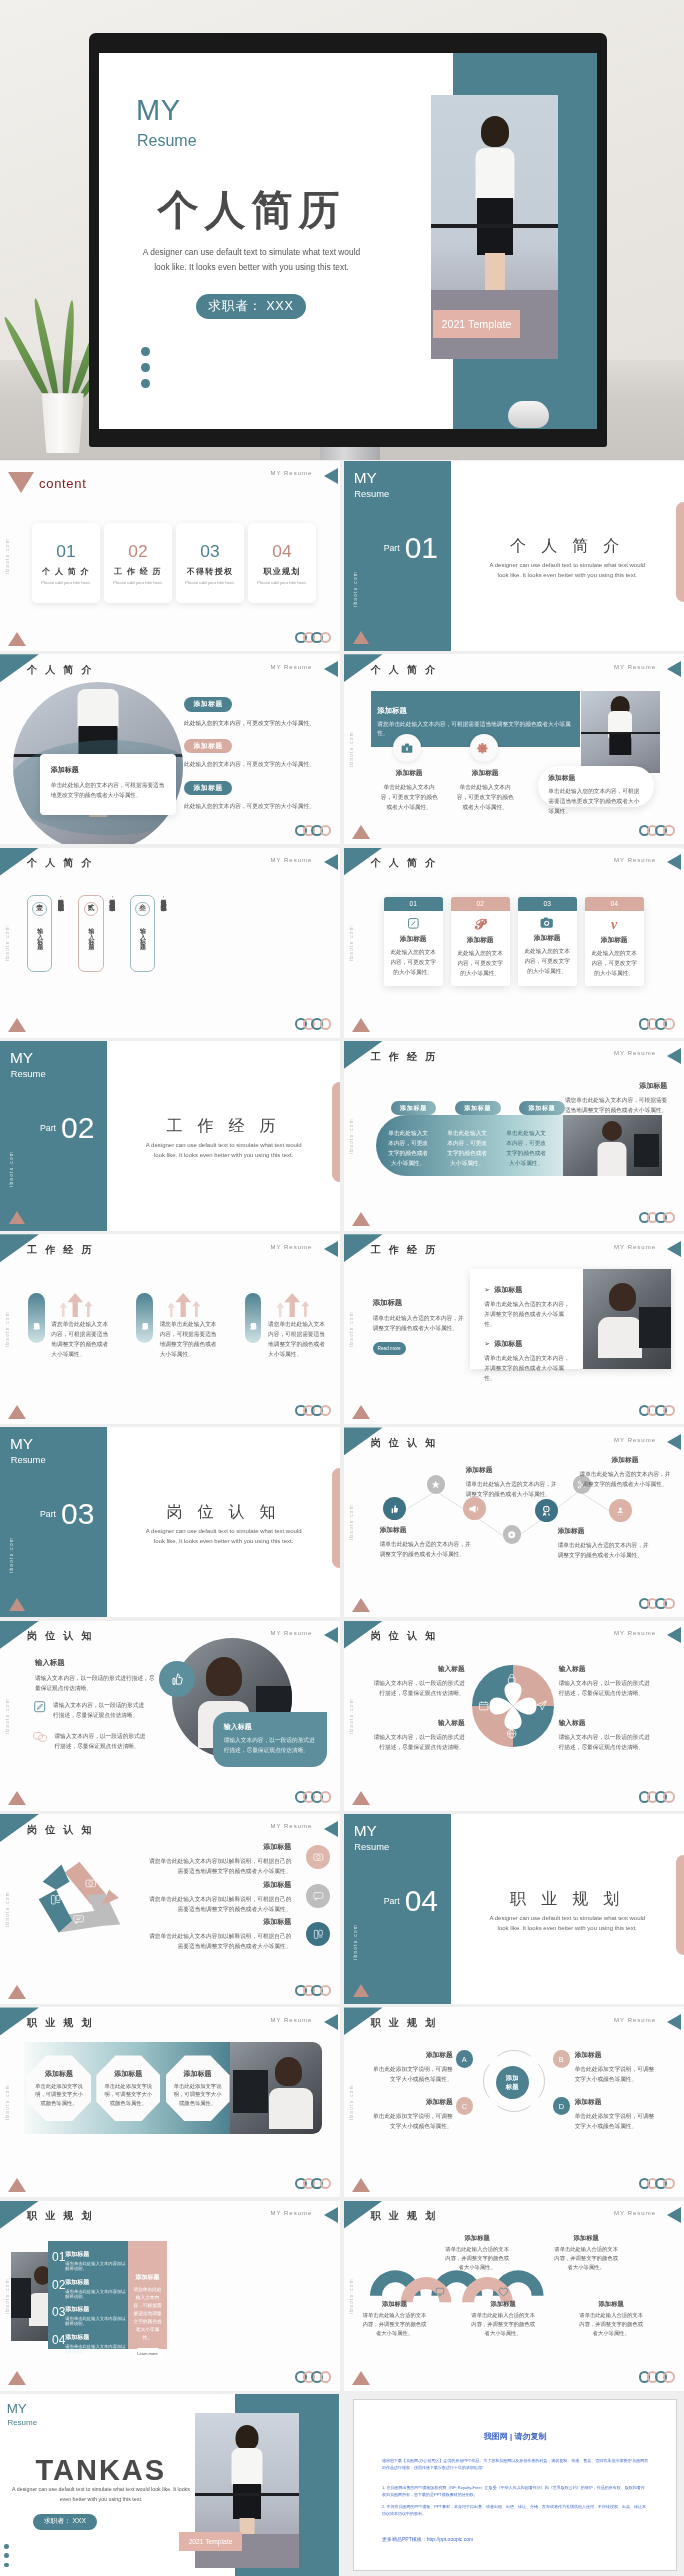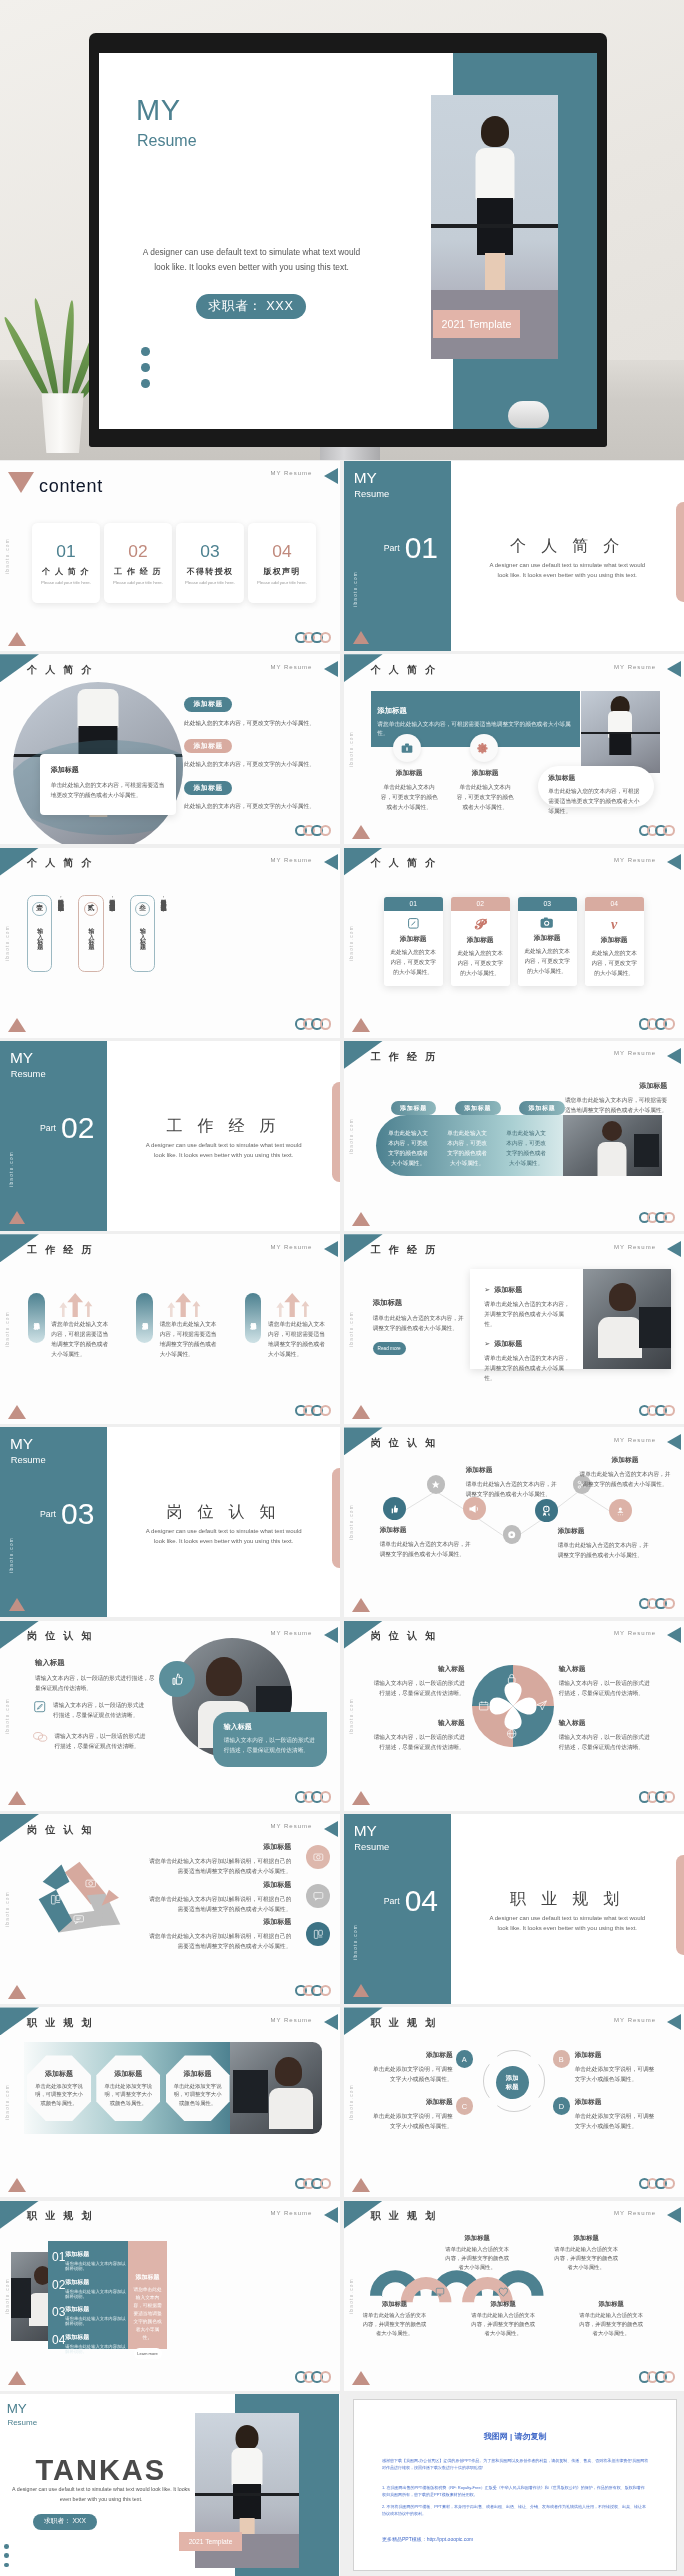--- a/index.html
+++ b/index.html
@@ -82,21 +82,21 @@
       border-left:8.7px solid transparent;border-right:8.7px solid transparent;border-bottom:13.4px solid #c29085; }
   .sec-title { position:absolute; left:107px; right:0; top:75px; text-align:center;
       font-size:16px; color:#444; letter-spacing:5.3px; }
   .sec-sub { position:absolute; left:140px; right:33px; top:99px; text-align:center;
       font-size:6px; line-height:10px; color:#666; }
   .sec-pill { position:absolute; right:-6.7px; top:41px; width:14.7px; height:100px;
       background:#deb4aa; border-radius:7.4px; }
   
   .c-dtri { position:absolute; left:8px; top:10.7px; width:0;height:0;
       border-left:13.4px solid transparent;border-right:13.4px solid transparent;border-top:21.4px solid #c29085; }
-  .c-word { position:absolute; left:39px; top:14.7px; font-size:18px; color:#0f172a; letter-spacing:0.7px; }
+  .c-word { position:absolute; left:39px; top:14.7px; font-size:13px; color:#7f1d1d; letter-spacing:0.7px; }
   .c-cards { position:absolute; left:32px; top:62px; display:flex; gap:4px; }
   .c-card { width:68px; height:80px; background:#fff; border-radius:5.3px;
       box-shadow:0 1.3px 6px rgba(0,0,0,.09); display:flex; flex-direction:column;
       align-items:center; justify-content:center; }
   .c-num { font-size:17.4px; font-weight:300; }
   .c-t { font-size:8px; font-weight:bold; color:#3d3d3d; letter-spacing:1.3px; margin-top:4px; }
   .c-s { font-size:4.3px; color:#9a9a9a; margin-top:3.3px; }
   
   .pill { display:inline-flex; align-items:center; justify-content:center; color:#fff;
       font-size:6.7px; font-weight:bold; border-radius:9.4px; padding:2.7px 9.4px; letter-spacing:0.7px; }
@@ -138,20 +138,21 @@
         <div style="position:absolute;left:50%;top:8%;transform:translateX(-50%);width:28px;height:31px;background:#2b2018;border-radius:50% 50% 42% 42%"></div>
         <div style="position:absolute;left:50%;top:20%;transform:translateX(-50%);width:39px;height:52px;background:#f6f6f4;border-radius:9.4px 9.4px 2.7px 2.7px"></div>
         <div style="position:absolute;left:50%;top:39%;transform:translateX(-50%);width:36px;height:57px;background:#15171b"></div>
         <div style="position:absolute;left:50%;top:60%;transform:translateX(-50%);width:20px;height:52px;background:#e7cbb5"></div>
         <div style="position:absolute;left:0;top:49%;width:100%;height:3.3px;background:#1d1f22"></div>
         <div style="position:absolute;left:0;bottom:0;width:100%;height:26%;background:#8d8a95"></div>
       </div>
       <div class="h-tmpl">2021 Template</div>
       <div class="h-my">MY</div>
       <div class="h-res">Resume</div>
+      <div class="h-title">个人简历</div>
       <div class="h-sub">A designer can use default text to simulate what text would look like. It looks even better with you using this text.</div>
       <div class="h-badge">求职者： XXX</div>
       <div class="h-dots">
           <i></i>
           <i></i>
           <i></i>
         </div>
     </div>
     <div class="mon-neck"></div>
 
@@ -179,21 +180,21 @@
           <div class="c-t">工 作 经 历</div>
           <div class="c-s">Please add your title here.</div>
         </div>
         <div class="c-card">
           <div class="c-num" style="color:#4d8190">03</div>
           <div class="c-t">不得转授权</div>
           <div class="c-s">Please add your title here.</div>
         </div>
         <div class="c-card">
           <div class="c-num" style="color:#c08a7d">04</div>
-          <div class="c-t">版权声明</div>
+          <div class="c-t">职业规划</div>
           <div class="c-s">Please add your title here.</div>
         </div>
       </div>
       <div class="sl-wm">ibaotu.com</div>
       <div class="sl-atri"></div>
       <div class="sl-logo">
           <i></i>
           <i></i>
           <i></i>
           <i></i>

